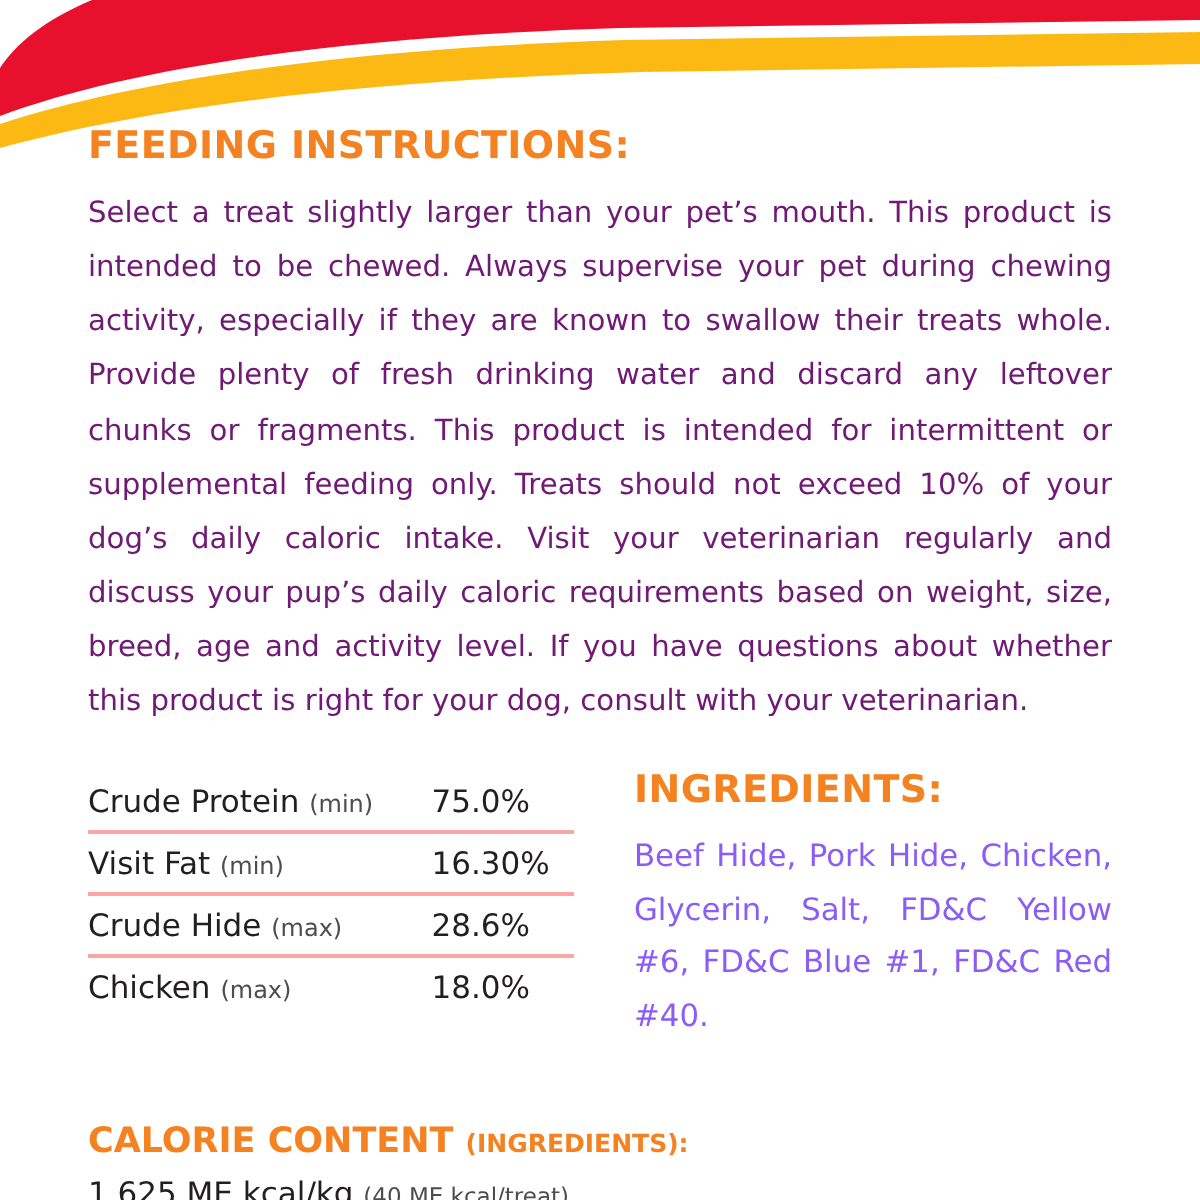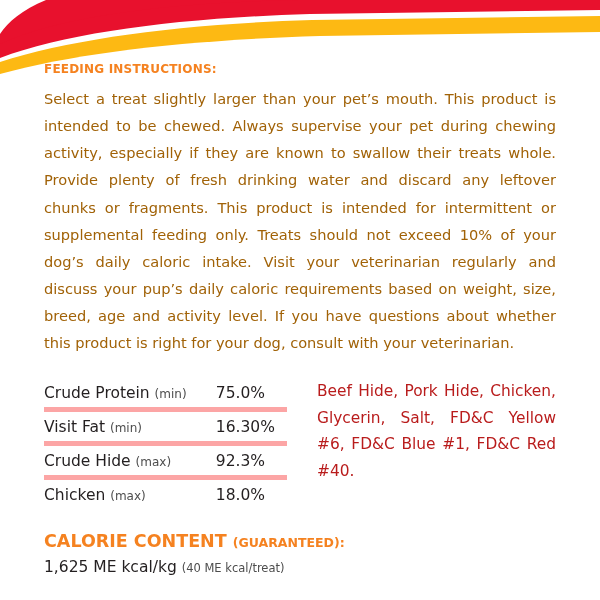--- a/index.html
+++ b/index.html
@@ -29,27 +29,27 @@
     position: absolute;
     left: 0;
     top: 62px;
     width: 600px;
     padding: 0 44px;
     box-sizing: border-box;
   }
   .section-title {
     color: #f58220;
     font-weight: bold;
-    font-size: 12px;
+    font-size: 19px;
     letter-spacing: 0.2px;
     margin: 0 0 9px 0;
     font-family: "DejaVu Sans", sans-serif;
   }
   .body-text {
-    color: #a16207;
+    color: #701a75;
     font-size: 14.6px;
     line-height: 1.86;
     text-align: justify;
     margin: 0;
     font-family: "DejaVu Sans", sans-serif;
   }
   .two-col {
     display: flex;
     margin-top: 20px;
   }
@@ -61,42 +61,42 @@
     flex: 1 1 auto;
     padding-left: 18px;
   }
   table.analysis {
     border-collapse: collapse;
     width: 243px;
     margin-top: 2px;
   }
   table.analysis td {
     padding: 6px 0 5px 0;
-    border-bottom: 5px solid #fca5a5;
+    border-bottom: 2px solid #fca5a5;
     font-size: 15.5px;
     color: #231f20;
     font-family: "DejaVu Sans", sans-serif;
   }
   table.analysis tr:last-child td {
     border-bottom: none;
   }
   td.val {
     text-align: left;
     white-space: nowrap;
   }
   .qual {
     font-size: 12px;
     color: #4d4d4d;
   }
   .ingredients-text {
-    color: #b91c1c;
+    color: #8b5cf6;
     font-size: 15.4px;
     line-height: 1.72;
     text-align: justify;
-    margin: 2px 0 0 0;
+    margin: 2px 0 18px 0;
     font-family: "DejaVu Sans", sans-serif;
   }
   .calorie-block {
     margin-top: 22px;
   }
   .calorie-title {
     color: #f58220;
     font-weight: bold;
     font-size: 17.5px;
     margin: 0 0 7px 0;
@@ -142,39 +142,40 @@
             <tr>
               <td><span>Crude Protein</span> <span class="qual">(min)</span></td>
               <td class="val">75.0%</td>
             </tr>
             <tr>
               <td><span>Visit Fat</span> <span class="qual">(min)</span></td>
               <td class="val">16.30%</td>
             </tr>
             <tr>
               <td><span>Crude Hide</span> <span class="qual">(max)</span></td>
-              <td class="val">92.3%</td>
+              <td class="val">28.6%</td>
             </tr>
             <tr>
               <td><span>Chicken</span> <span class="qual">(max)</span></td>
               <td class="val">18.0%</td>
             </tr>
           </tbody>
         </table>
       </div>
 
       <div class="col-right">
+        <h2 class="section-title">INGREDIENTS:</h2>
         <p class="ingredients-text">Beef Hide, Pork Hide, Chicken, Glycerin, Salt, FD&amp;C Yellow #6, FD&amp;C Blue #1, FD&amp;C Red #40.</p>
       </div>
     </div>
 
     <div class="calorie-block">
       <h2 class="calorie-title">
         <span>CALORIE CONTENT</span>
-        <span class="calc">(GUARANTEED):</span>
+        <span class="calc">(INGREDIENTS):</span>
       </h2>
       <p class="calorie-value">
         <span>1,625 ME kcal/kg</span>
         <span class="per-treat">(40 ME kcal/treat)</span>
       </p>
     </div>
 
   </div>
 </div>
 

